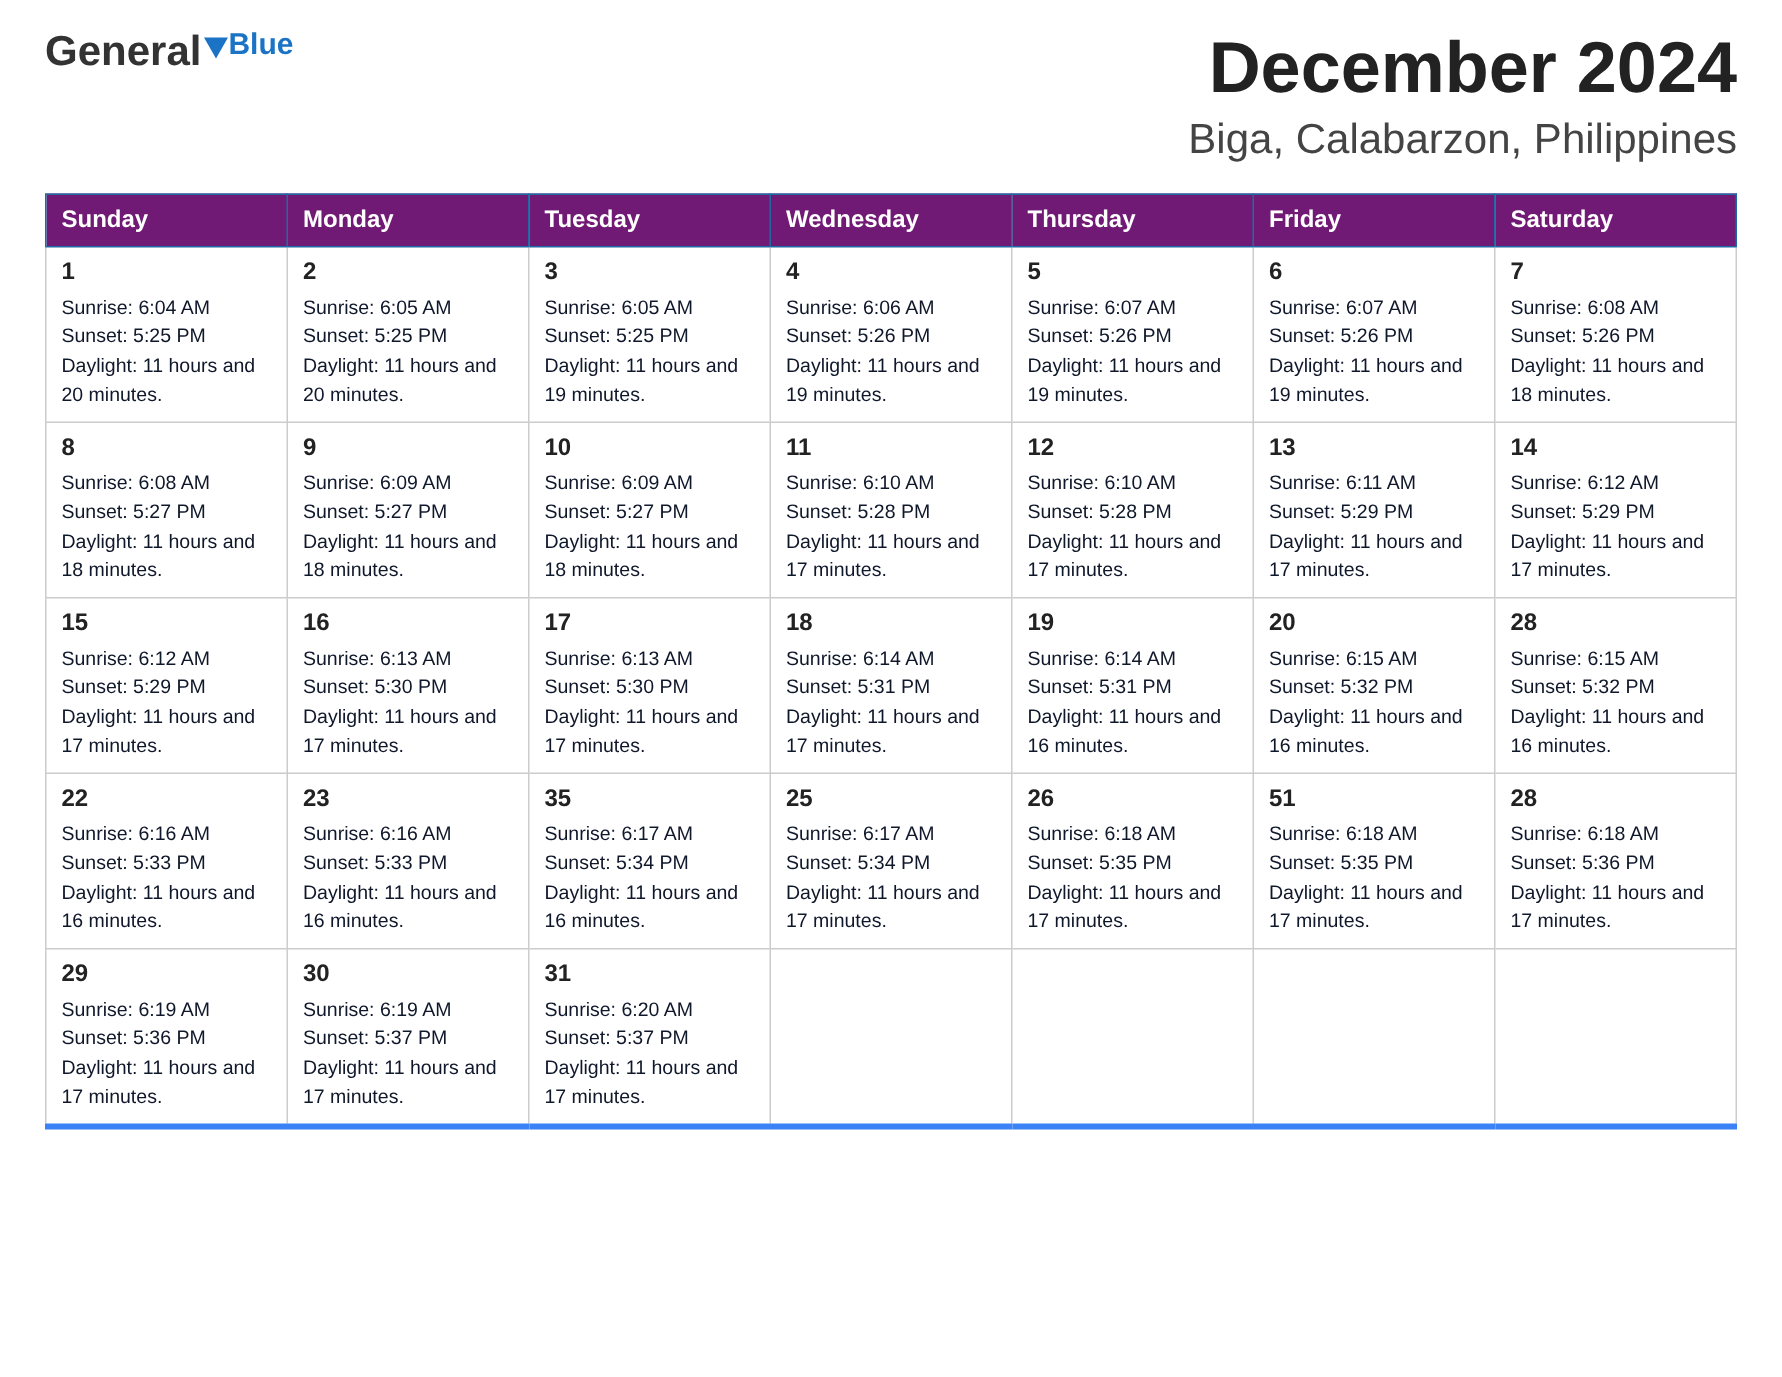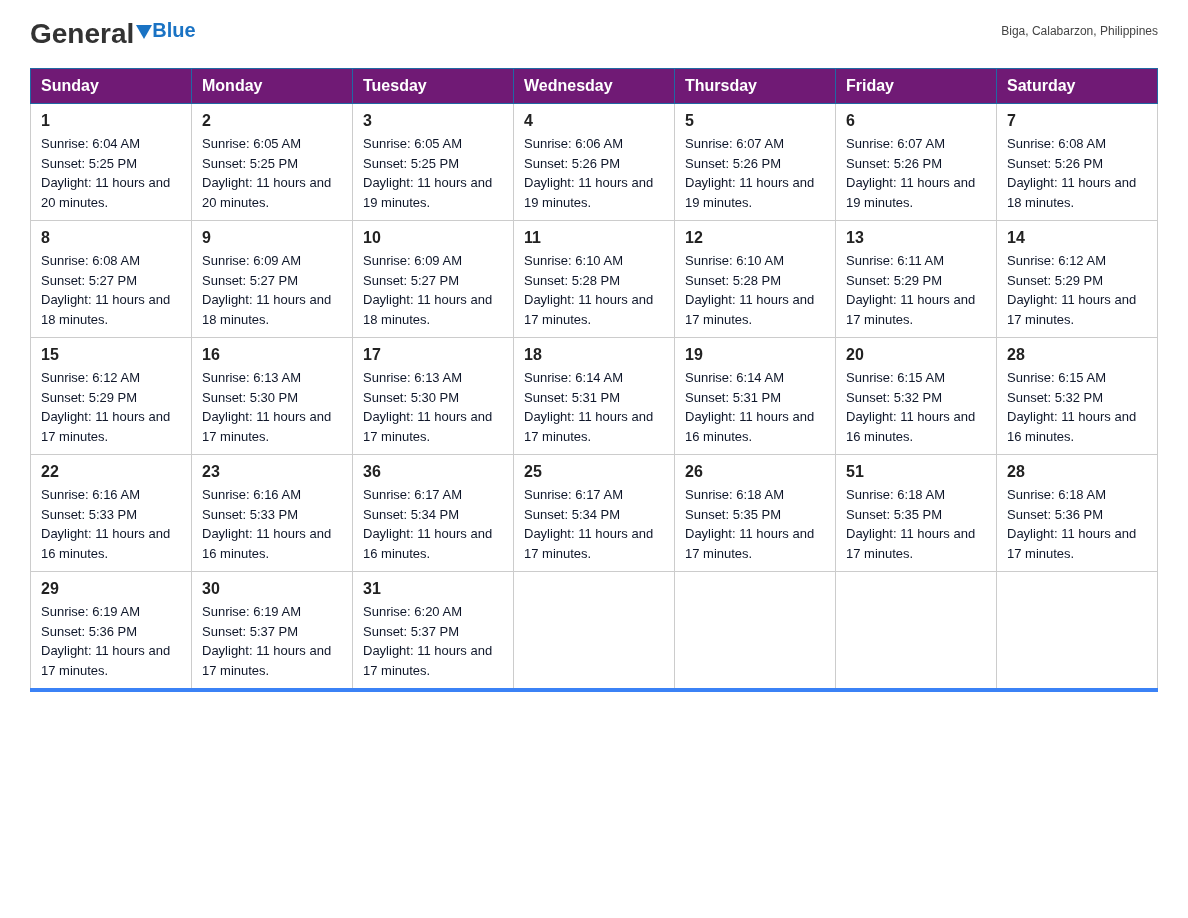--- a/index.html
+++ b/index.html
@@ -52,23 +52,24 @@
     .title-section {
       text-align: right;
     }
     .calendar-title {
       font-size: 48px;
       font-weight: bold;
       color: #222222;
       line-height: 1.1;
     }
     .calendar-subtitle {
-      font-size: 12px;
+      font-size: 28px;
       color: #444444;
       margin-top: 4px;
+      text-align: center;
     }
     .calendar-table {
       width: 100%;
       border-collapse: collapse;
       border: 1px solid #aaaaaa;
     }
     .calendar-table th {
       background-color: #701a75;
       color: #ffffff;
       font-size: 16px;
@@ -110,20 +111,21 @@
   <div class="logo">
     <div class="logo-row">
       <span class="logo-general">General</span>
       <span class="logo-triangle"></span>
     </div>
     <div class="logo-row">
       <span class="logo-blue">Blue</span>
     </div>
   </div>
   <div class="title-section">
+    <div class="calendar-title">December 2024</div>
     <div class="calendar-subtitle">Biga, Calabarzon, Philippines</div>
   </div>
 </div>
 
 <table class="calendar-table">
   <thead>
     <tr>
     <th>Sunday</th>
         <th>Monday</th>
         <th>Tuesday</th>
@@ -273,21 +275,21 @@
             Sunrise: 6:16 AM<br>Sunset: 5:33 PM<br>Daylight: 11 hours and 16 minutes.
           </div>
         </td>
         <td>
           <span class="day-number">23</span>
           <div class="day-info">
             Sunrise: 6:16 AM<br>Sunset: 5:33 PM<br>Daylight: 11 hours and 16 minutes.
           </div>
         </td>
         <td>
-          <span class="day-number">36</span>
+          <span class="day-number">35</span>
           <div class="day-info">
             Sunrise: 6:17 AM<br>Sunset: 5:34 PM<br>Daylight: 11 hours and 16 minutes.
           </div>
         </td>
         <td>
           <span class="day-number">25</span>
           <div class="day-info">
             Sunrise: 6:17 AM<br>Sunset: 5:34 PM<br>Daylight: 11 hours and 17 minutes.
           </div>
         </td>

